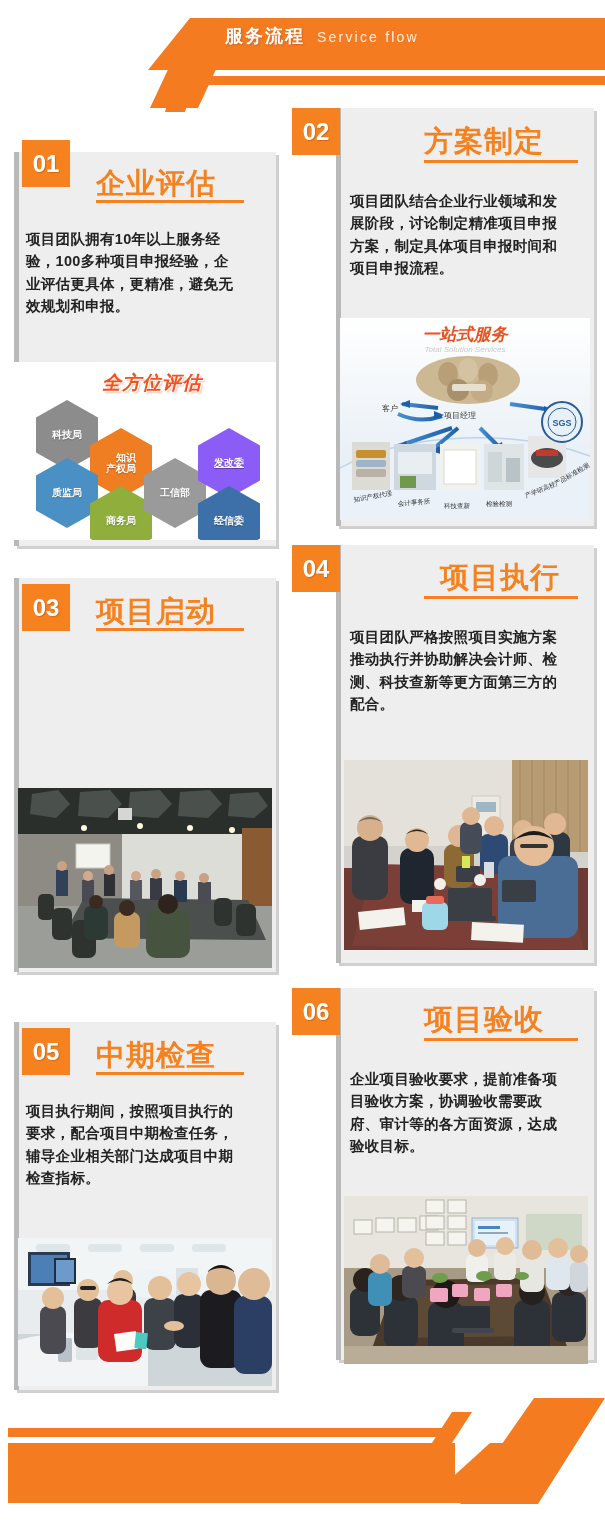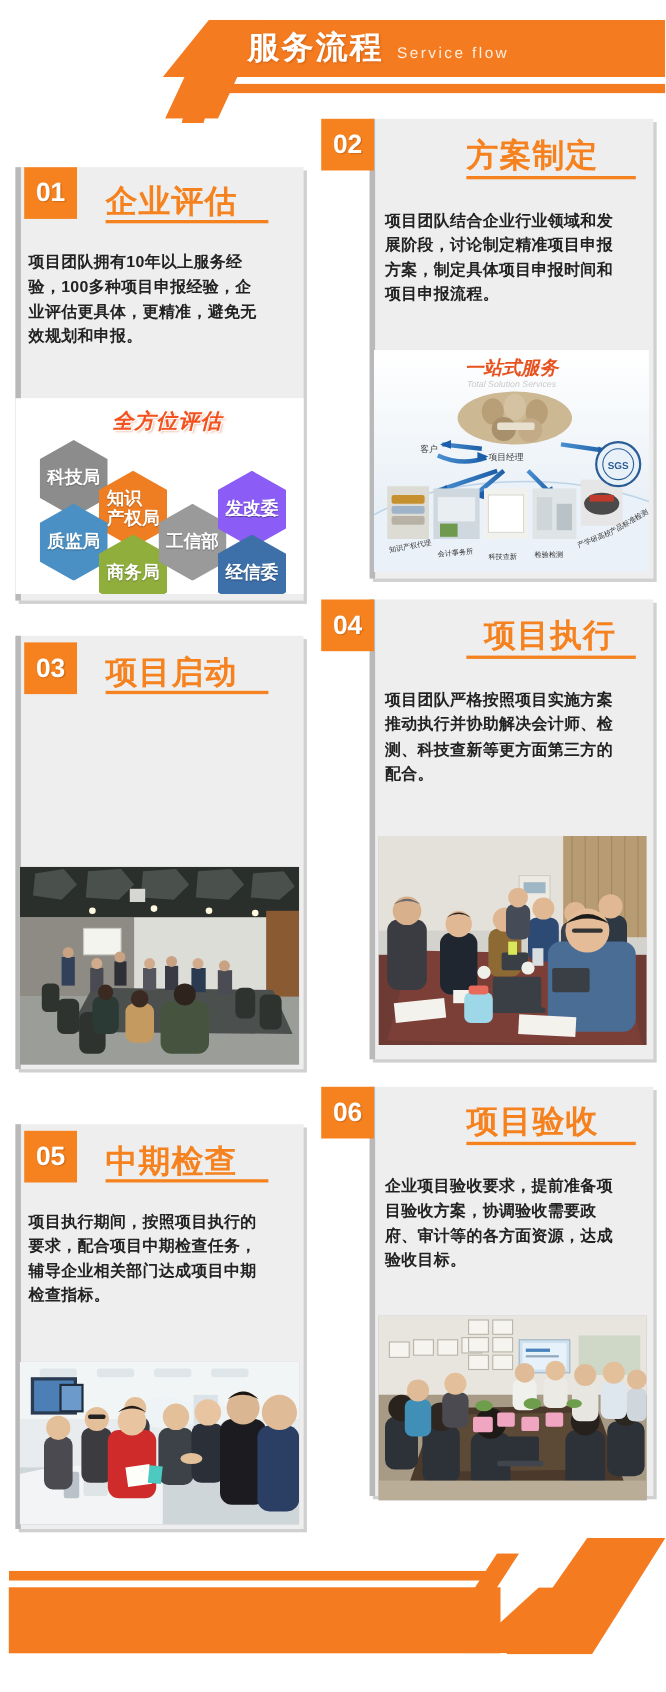--- a/index.html
+++ b/index.html
@@ -32,21 +32,21 @@
     -webkit-clip-path: polygon(42px 0, 90px 0, 48px 90px, 0 90px);
     clip-path: polygon(42px 0, 90px 0, 48px 90px, 0 90px);
   }
   .hdr-wedge2 {
     position:absolute; left:165px; top:76px; width:52px; height:36px;
     background:#f47b20;
     -webkit-clip-path: polygon(10px 0, 30px 0, 20px 36px, 0 36px);
     clip-path: polygon(10px 0, 30px 0, 20px 36px, 0 36px);
   }
   .hdr-text { position:absolute; left:225px; top:24px; display:flex; align-items:baseline; gap:12px; }
-  .hdr-cn { font-size:29px; font-weight:bold; color:#ffffff; letter-spacing:2px;
+  .hdr-cn { font-size:18px; font-weight:bold; color:#ffffff; letter-spacing:2px;
             text-shadow:1px 1px 2px rgba(150,60,0,.35); }
   .hdr-en { font-size:14px; color:#ffeee0; letter-spacing:2.2px; font-weight:400; }
 
   
   .card { position:absolute; background:#eeeeee; border-left:5px solid #b9b9b9;
           box-shadow: 3px 3px 0 rgba(170,170,170,.55); }
   .badge {
     position:absolute; width:48px; height:47px; background:#f5821f;
     color:#fff; font-size:24px; font-weight:bold;
     display:flex; align-items:center; justify-content:center;
@@ -56,32 +56,32 @@
                 letter-spacing:1px; white-space:nowrap; }
   .title-rule { position:absolute; height:3px; background:#f5821f; }
   .card-body { position:absolute; font-size:14.5px; line-height:1.55; color:#222;
                font-weight:bold; letter-spacing:.3px; }
 
   
   .photo { position:absolute; overflow:hidden; background:#cfd2d4; }
 
   
   #card01 { left:14px; top:152px; width:262px; height:394px; }
-  #badge01 { left:22px; top:152px; }
+  #badge01 { left:22px; top:140px; }
   #title01 { left:96px; top:164px; }
   #rule01 { left:96px; top:200px; width:148px; }
   #body01 { left:26px; top:228px; width:216px; }
 
   
   .hexpanel { position:absolute; left:14px; top:362px; width:262px; height:178px;
               background:#ffffff; overflow:hidden; }
   .hexwrap { position:absolute; left:0; top:0; width:262px; height:178px; }
   .hex { position:absolute; width:62px; height:70px; display:flex;
-         align-items:center; justify-content:center; text-align:left;
-         color:#fff; font-size:16px; font-weight:bold; line-height:1.15;
+         align-items:center; justify-content:center; text-align:right;
+         color:#fff; font-size:10px; font-weight:bold; line-height:1.15;
          -webkit-clip-path: polygon(50% 0%, 100% 25%, 100% 75%, 50% 100%, 0% 75%, 0% 25%);
          clip-path: polygon(50% 0%, 100% 25%, 100% 75%, 50% 100%, 0% 75%, 0% 25%);
          text-shadow:0 1px 1px rgba(0,0,0,.28);}
   .hexTitle { position:absolute; left:88px; top:8px; font-size:19px; font-weight:bold;
               color:#f4511e; font-style:italic; letter-spacing:1px;
               text-shadow:1px 1px 0 #fff, 2px 2px 2px rgba(200,80,20,.35); }
 
   
   #card02 { left:336px; top:108px; width:258px; height:418px; }
   #badge02 { left:292px; top:108px; }

